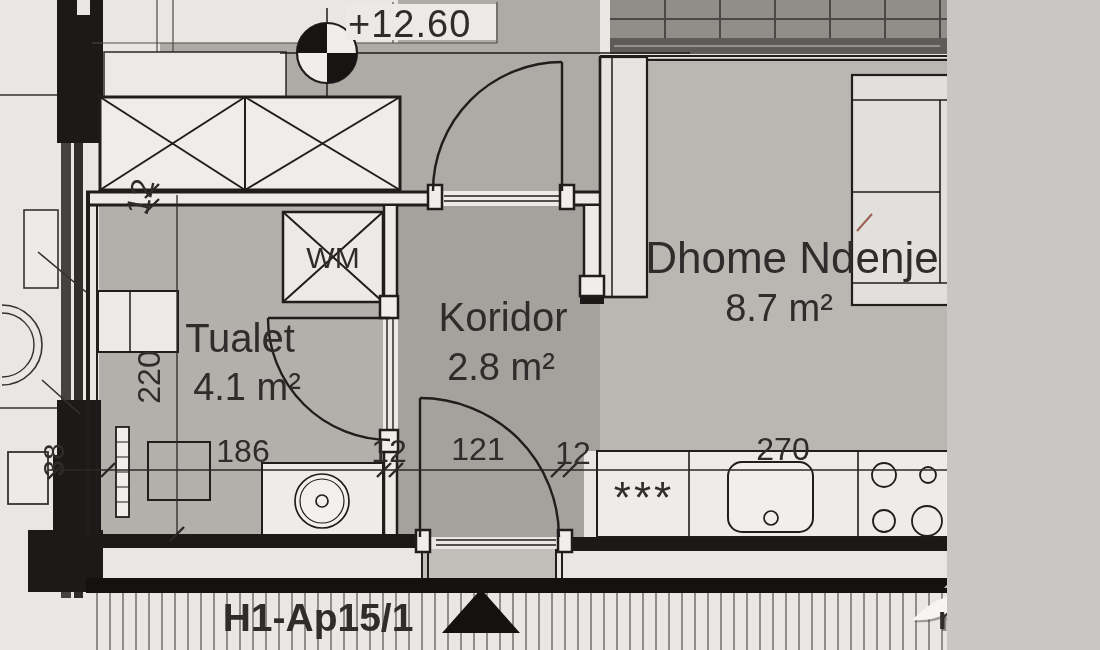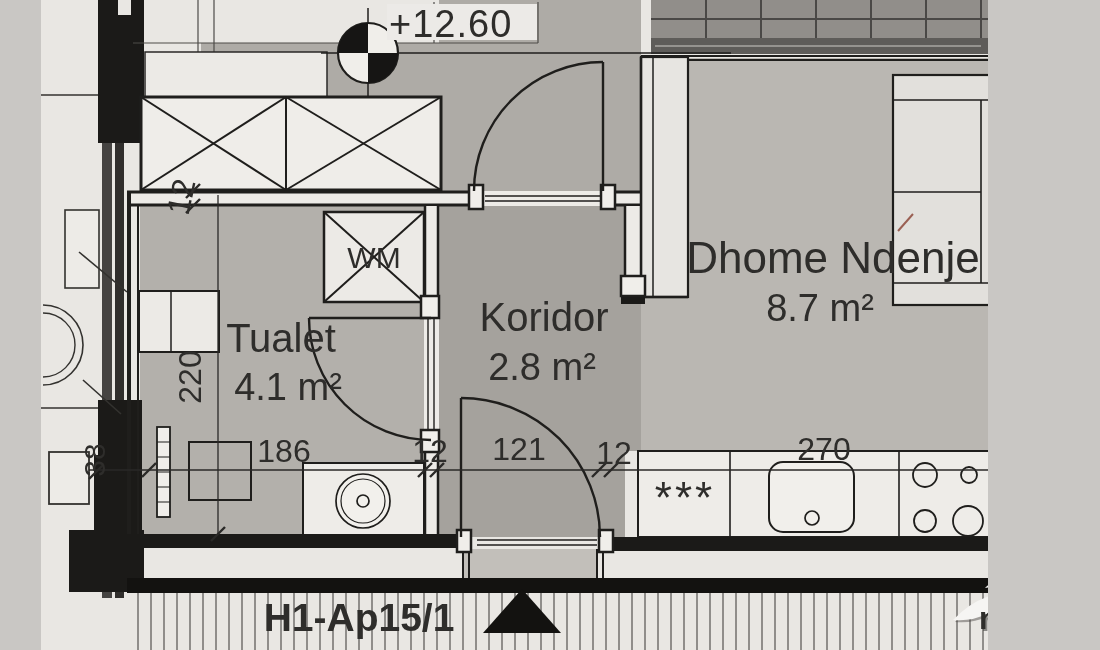--- a/index.html
+++ b/index.html
@@ -1,17 +1,17 @@
 <!DOCTYPE html>
 <html><head>
 <meta charset="utf-8">
 <style>
   html,body{margin:0;padding:0;background:#c9c7c4;}
   #stage{position:relative;width:947px;height:650px;overflow:hidden;
-         font-family:"Liberation Sans", sans-serif;margin-left:41px;}
+         font-family:"Liberation Sans", sans-serif;}
   svg{display:block}
   svg text{font-family:"Liberation Sans", sans-serif;fill:#2e2d2b;}
   .dim{font-size:32px;}
   .room-name{font-size:40px;}
   .room-area{font-size:38px;}
 </style>
 </head>
 <body>
 
 <div id="stage">

